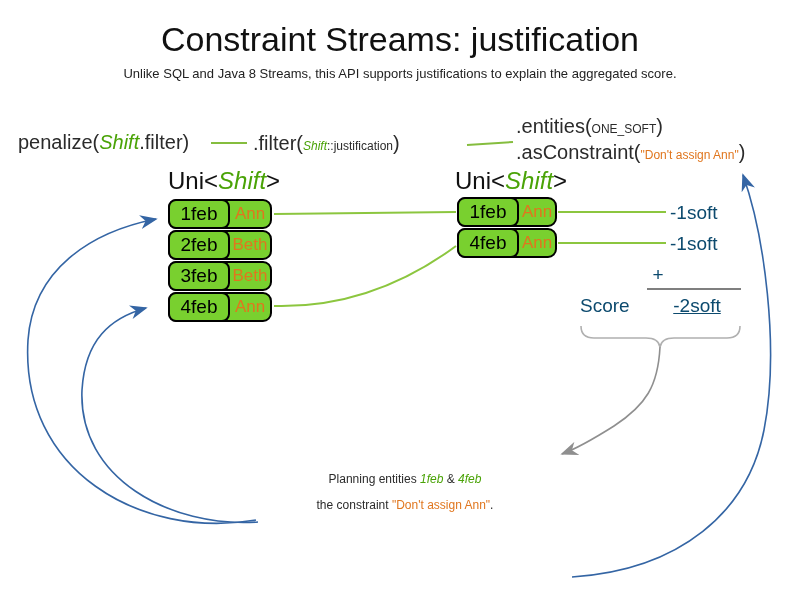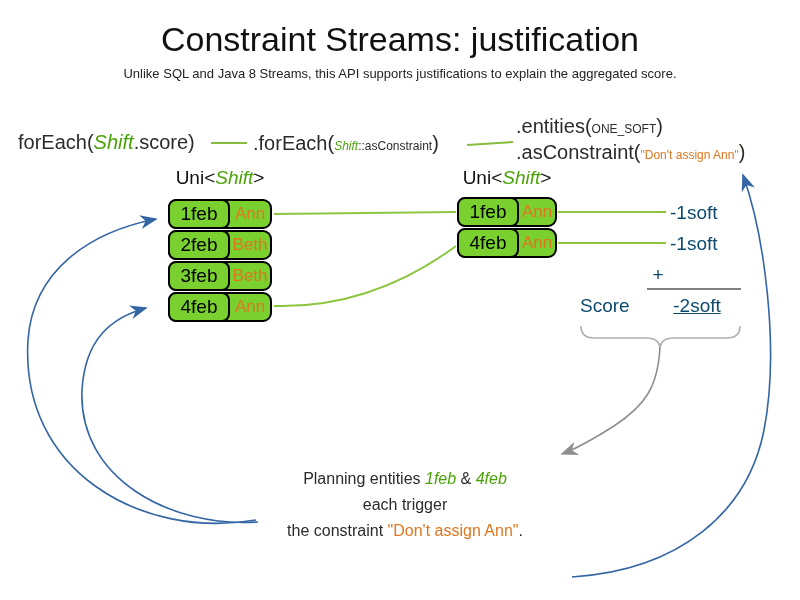--- a/index.html
+++ b/index.html
@@ -10,21 +10,21 @@
   .abs{position:absolute;}
   .center{text-align:center;}
   #title{top:20px;left:0;width:800px;font-size:34px;color:#111;}
   #subtitle{top:66px;left:0;width:800px;font-size:13px;color:#222;}
 
   .code{font-size:20px;color:#2b2b2b;white-space:nowrap;}
   .code .small{font-size:12px;}
   .green-t{color:#4aa307;font-style:italic;}
   .orange-t{color:#e0761e;}
 
-  .stream-label{font-size:19px;color:#111;white-space:nowrap;}
+  .stream-label{font-size:24px;color:#111;white-space:nowrap;}
 
   .stream-table{display:flex;flex-direction:column;gap:1px;}
   .srow{
     display:flex;align-items:stretch;height:30px;box-sizing:border-box;
     background:#79d02f;border:2px solid #000;border-radius:9px;
   }
   .date-cell{
     width:62px;margin:-2px 0 -2px -2px;box-sizing:border-box;
     background:#79d02f;border:2px solid #000;border-radius:8px;
     display:flex;align-items:center;justify-content:center;
@@ -32,21 +32,21 @@
   }
   .emp-cell{
     flex:1;display:flex;align-items:center;justify-content:center;
     font-size:17px;color:#e0761e;
   }
 
   .score-text{font-size:19px;color:#0c4a6e;white-space:nowrap;}
 
   #explanation{top:466px;left:95px;width:620px;}
   #why-heading{font-size:27px;font-weight:bold;color:#111;margin:0 0 9px 0;}
-  .expl-line{font-size:16px;line-height:26px;color:#2b2b2b;}
+  .expl-line{font-size:12px;line-height:26px;color:#2b2b2b;}
 
   svg{position:absolute;top:0;left:0;}
 </style>
 </head>
 <body>
 
 <svg width="800" height="600" viewBox="0 0 800 600">
   <defs>
     <marker id="ah-blue" viewBox="0 0 10 8" refX="9" refY="4" markerWidth="11" markerHeight="9" orient="auto-start-reverse">
       <path d="M0,0 L10,4 L0,8 L3,4 Z" fill="#3465a4"></path>
@@ -72,25 +72,25 @@
 
   <path d="M 256,520 C 140,540 20,470 28,340 C 33,270 90,232 156,219" stroke="#3465a4" stroke-width="1.6" fill="none" marker-end="url(#ah-blue)"></path>
   <path d="M 258,522 C 170,528 78,478 82,390 C 85,340 110,318 146,308" stroke="#3465a4" stroke-width="1.6" fill="none" marker-end="url(#ah-blue)"></path>
   <path d="M 572,577 C 680,570 748,512 764,430 C 780,348 764,234 743,175" stroke="#3465a4" stroke-width="1.6" fill="none" marker-end="url(#ah-blue)"></path>
 </svg>
 
 <div class="abs center" id="title">Constraint Streams: justification</div>
 <div class="abs center" id="subtitle">Unlike SQL and Java 8 Streams, this API supports justifications to explain the aggregated score.</div>
 
 <div class="abs code" style="left:18px;top:131px;">
-  <span>forEach(</span><span class="green-t">Shift</span><span>.score)</span>
+  <span>penalize(</span><span class="green-t">Shift</span><span>.filter)</span>
 </div>
 
 <div class="abs code" style="left:253px;top:132px;">
-  <span>.forEach(</span><span class="small green-t">Shift</span><span class="small">::asConstraint</span><span>)</span>
+  <span>.filter(</span><span class="small green-t">Shift</span><span class="small">::justification</span><span>)</span>
 </div>
 
 <div class="abs code" style="left:516px;top:115px;">
   <span>.entities(</span><span class="small">ONE_SOFT</span><span>)</span>
 </div>
 
 <div class="abs code" style="left:516px;top:141px;">
   <span>.asConstraint(</span><span class="small orange-t">"Don't assign Ann"</span><span>)</span>
 </div>
 
@@ -134,17 +134,16 @@
 <div class="abs score-text" style="left:670px;top:202px;">-1soft</div>
 <div class="abs score-text" style="left:670px;top:233px;">-1soft</div>
 <div class="abs score-text center" style="left:640px;top:264px;width:36px;">+</div>
 <div class="abs score-text" style="left:580px;top:295px;text-align:center;">Score</div>
 <div class="abs score-text center" style="left:662px;top:295px;width:70px;text-decoration:underline;">-2soft</div>
 
 <div class="abs center" id="explanation">
   <div class="expl-line">
     <span>Planning entities </span><span class="green-t">1feb</span><span> &amp; </span><span class="green-t">4feb</span>
   </div>
-  <div class="expl-line">each trigger</div>
   <div class="expl-line">
     <span>the constraint </span><span class="orange-t">"Don't assign Ann"</span><span>.</span>
   </div>
 </div>
 
 </body></html>

